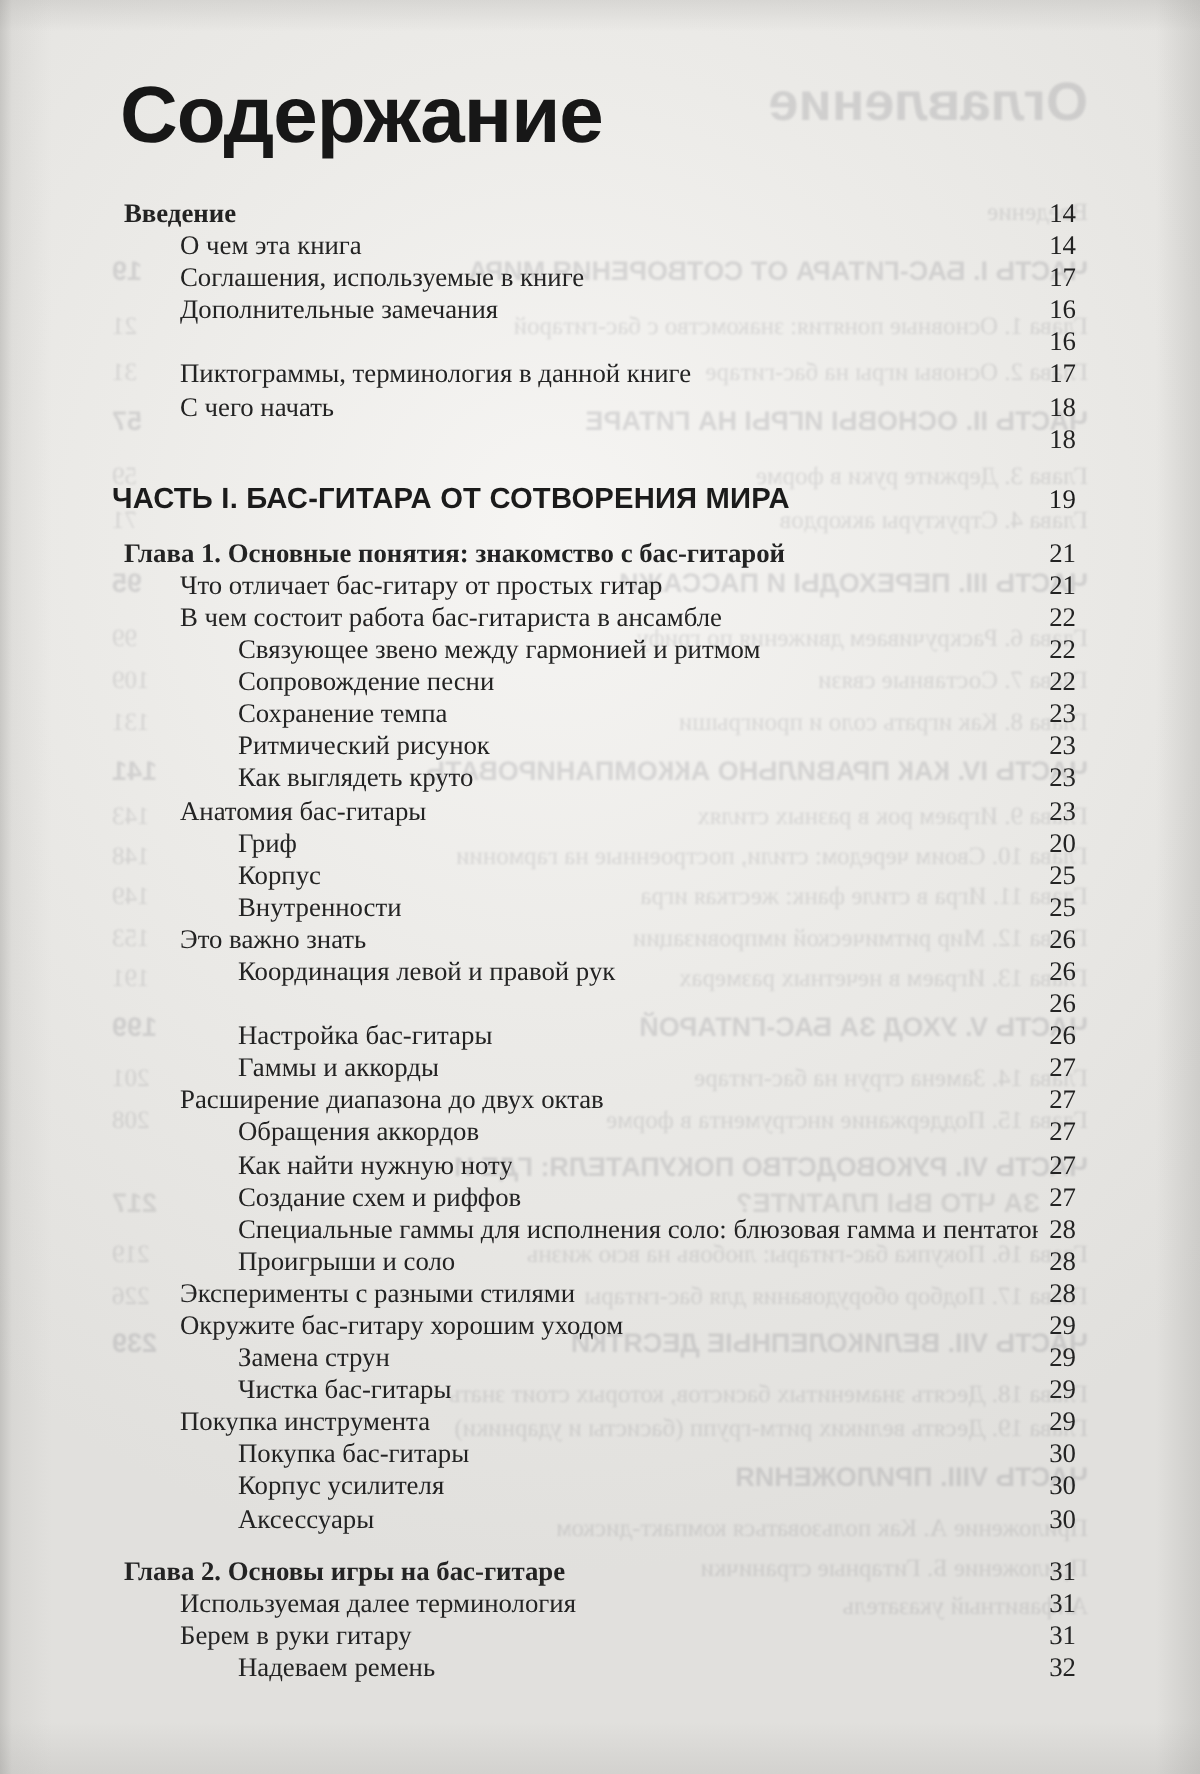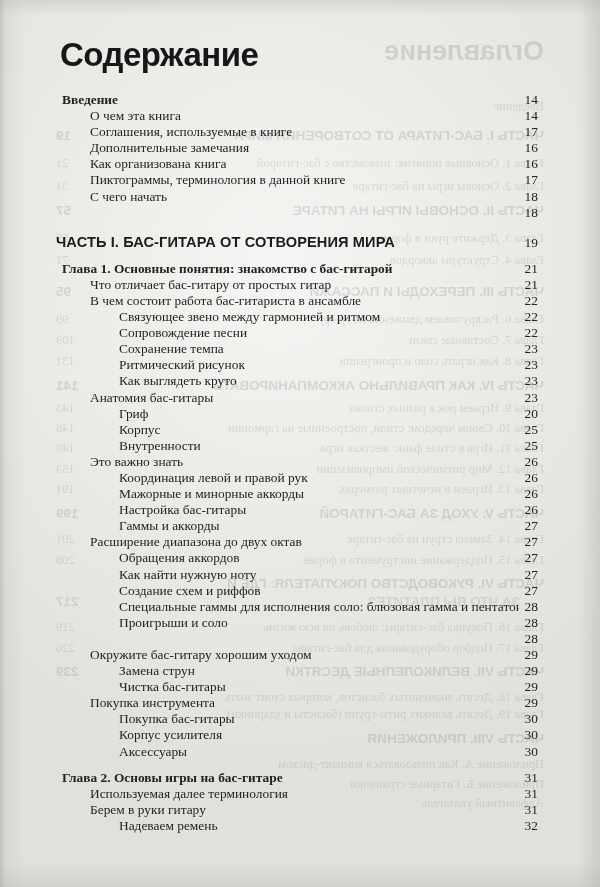--- a/index.html
+++ b/index.html
@@ -45,21 +45,21 @@
     font-size:13.5px;color:rgba(88,88,95,.28);padding-left:24px;
   }
   
   .toc-wrap{
     position:absolute;left:62px;top:36px;width:476px;
     color:#232323;
   }
   h1.page-title{
     margin:0 0 18px -2px;
     font-family:"Liberation Sans",sans-serif;
-    font-weight:bold;font-size:33px;letter-spacing:-0.5px;color:#171717;
+    font-weight:bold;font-size:40px;letter-spacing:-0.5px;color:#171717;
   }
   .row{
     display:flex;align-items:baseline;
     font-size:13.4px;line-height:16.1px;white-space:nowrap;
   }
   .row .lbl{flex:0 1 auto;overflow:hidden;}
   .row .sp{flex:1 1 auto;min-width:6px;}
   .row .pg{flex:0 0 auto;font-size:13.4px;}
   .row.intro .lbl{font-weight:bold;}
   .row.chapter{margin-top:10px;}
@@ -258,21 +258,20 @@
         <span class="lbl">Соглашения, используемые в книге</span>
         <span class="sp"></span>
         <span class="pg">17</span>
       </div>
       <div class="row l1">
         <span class="lbl">Дополнительные замечания</span>
         <span class="sp"></span>
         <span class="pg">16</span>
       </div>
       <div class="row l1">
-        <span class="lbl">Как организована книга</span>
         <span class="sp"></span>
         <span class="pg">16</span>
       </div>
       <div class="row l1">
         <span class="lbl">Пиктограммы, терминология в данной книге</span>
         <span class="sp"></span>
         <span class="pg">17</span>
       </div>
       <div class="row l1">
         <span class="lbl">С чего начать</span>
@@ -352,21 +351,20 @@
         <span class="lbl">Это важно знать</span>
         <span class="sp"></span>
         <span class="pg">26</span>
       </div>
       <div class="row l2">
         <span class="lbl">Координация левой и правой рук</span>
         <span class="sp"></span>
         <span class="pg">26</span>
       </div>
       <div class="row l2">
-        <span class="lbl">Мажорные и минорные аккорды</span>
         <span class="sp"></span>
         <span class="pg">26</span>
       </div>
       <div class="row l2">
         <span class="lbl">Настройка бас-гитары</span>
         <span class="sp"></span>
         <span class="pg">26</span>
       </div>
       <div class="row l2">
         <span class="lbl">Гаммы и аккорды</span>
@@ -397,20 +395,21 @@
         <span class="lbl">Специальные гаммы для исполнения соло: блюзовая гамма и пентатоника</span>
         <span class="sp"></span>
         <span class="pg">28</span>
       </div>
       <div class="row l2">
         <span class="lbl">Проигрыши и соло</span>
         <span class="sp"></span>
         <span class="pg">28</span>
       </div>
       <div class="row l1">
+        <span class="lbl">Эксперименты с разными стилями</span>
         <span class="sp"></span>
         <span class="pg">28</span>
       </div>
       <div class="row l1">
         <span class="lbl">Окружите бас-гитару хорошим уходом</span>
         <span class="sp"></span>
         <span class="pg">29</span>
       </div>
       <div class="row l2">
         <span class="lbl">Замена струн</span>

